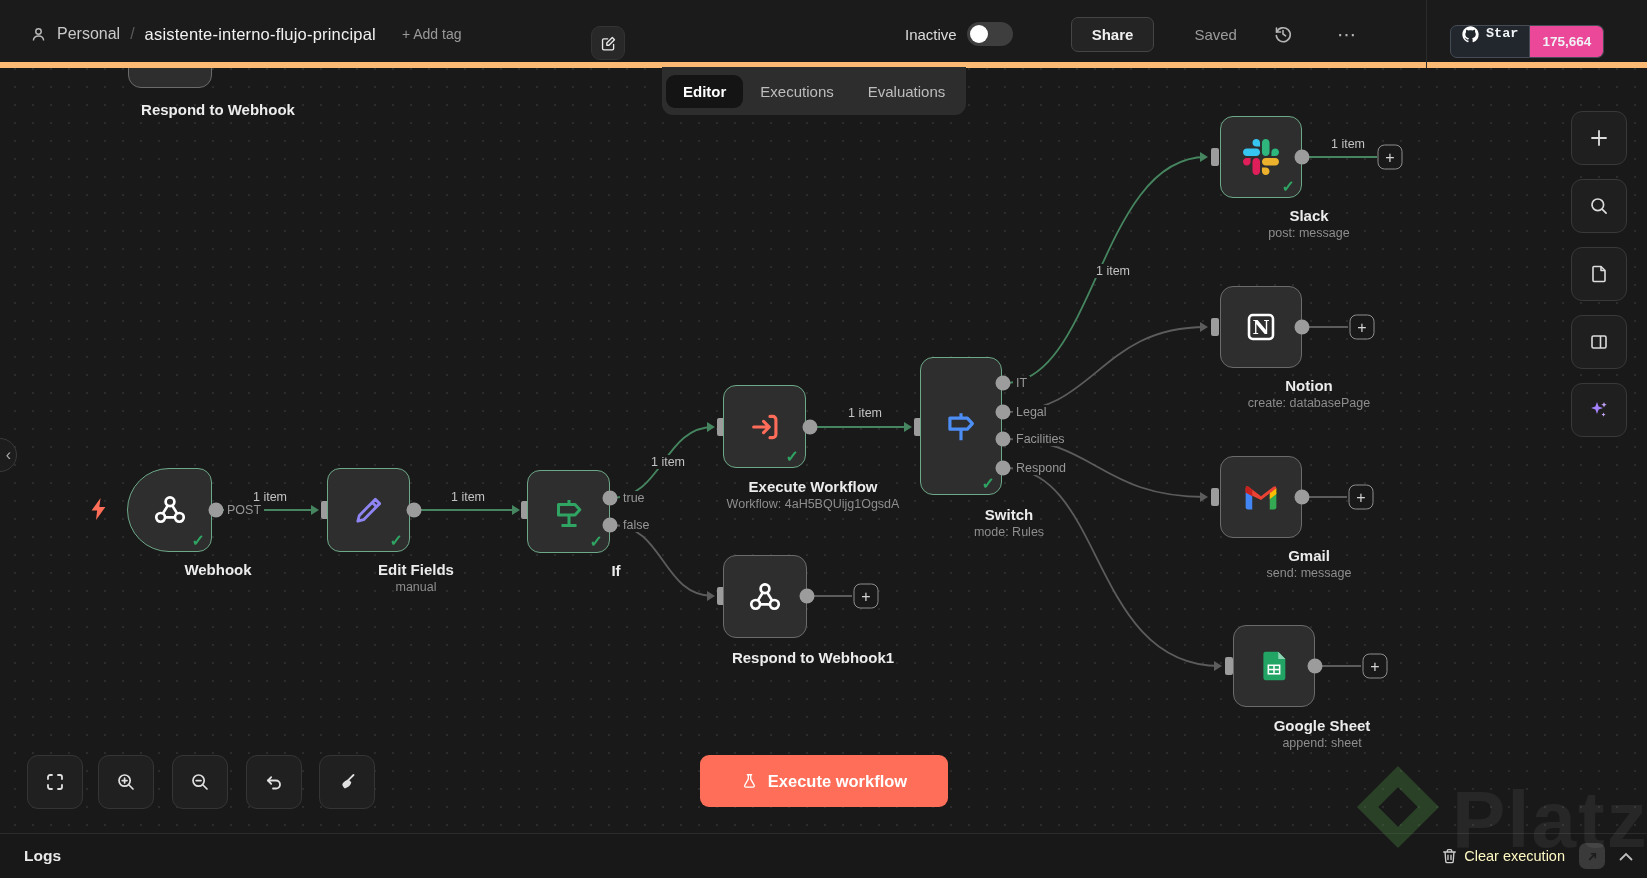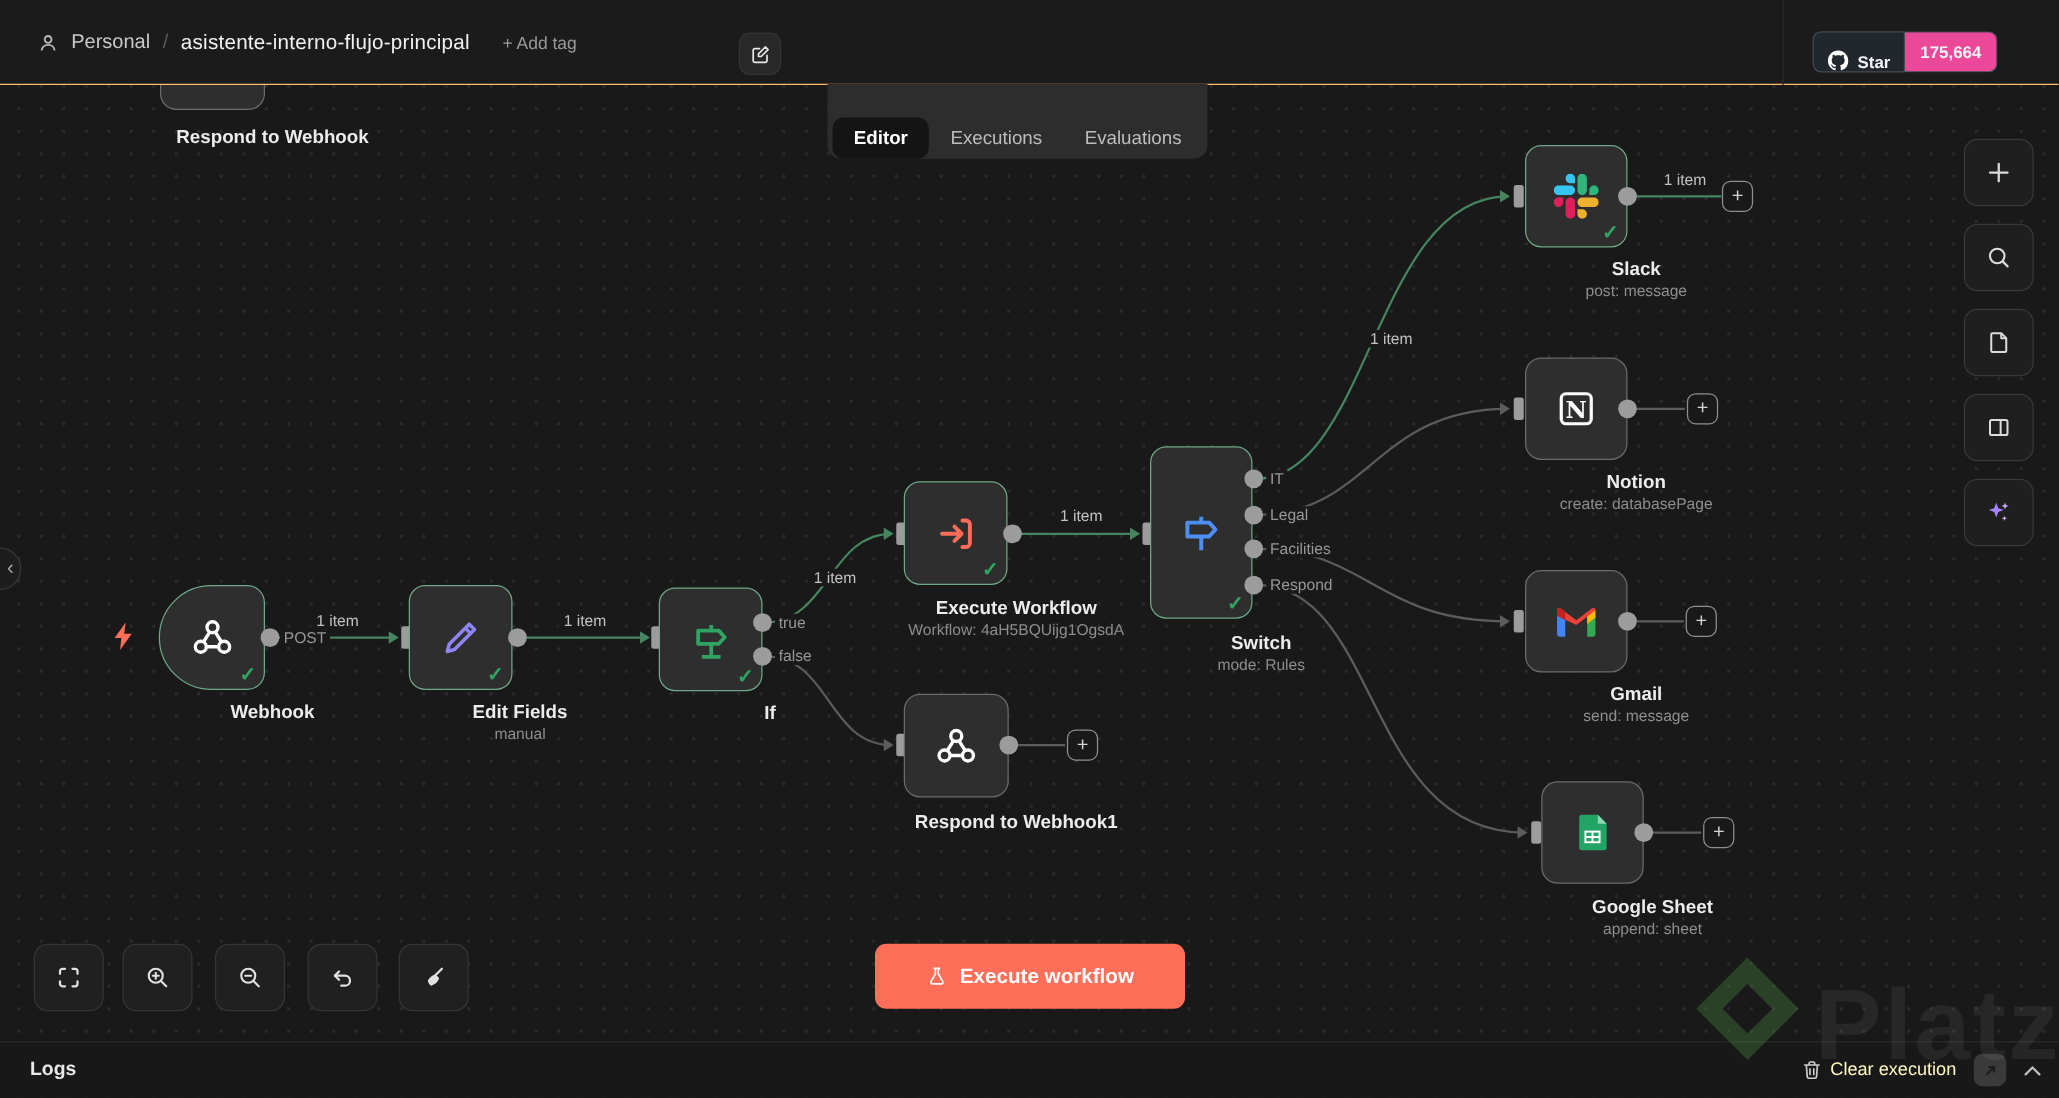--- a/index.html
+++ b/index.html
@@ -8,47 +8,47 @@
   .page { position:relative; width:1647px; height:878px; overflow:hidden; }
 
   
   .canvas { position:absolute; inset:0; background:#191919;
     background-image:radial-gradient(circle, #2c2c2c 1.1px, transparent 1.3px);
     background-size:18px 18px; background-position:6px 6px; }
   svg.wires { position:absolute; left:0; top:0; z-index:2; }
 
   
   .topbar { position:absolute; left:0; top:0; width:1647px; height:68px;
-    background:#1b1b1b; border-bottom:1px solid #fdba74; z-index:40; }
+    background:#1b1b1b; border-bottom:6px solid #fdba74; z-index:40; }
   .crumbs { position:absolute; left:30px; top:0; height:68px; display:flex; align-items:center; gap:10px; }
   .crumb-proj { color:#c9c9c9; font-size:16px; }
   .crumb-sep { color:#5b5b5b; font-size:16px; }
   .wf-name { color:#f1f1f1; font-size:16.5px; font-weight:500; letter-spacing:.2px; }
   .add-tag { color:#9a9a9a; font-size:14px; margin-left:16px; }
   .edit-btn { position:absolute; left:591px; top:26px; width:34px; height:34px; background:#282828;
     border:1px solid #333; border-radius:9px; display:flex; align-items:center; justify-content:center; }
   .tb-right { position:absolute; left:905px; top:0; height:68px; display:flex; align-items:center; }
   .lbl-inactive { color:#dcdcdc; font-size:15px; }
   .toggle { width:46px; height:24px; background:#3e3e3e; border-radius:12px; margin-left:10px; position:relative; }
   .toggle .knob { position:absolute; left:3px; top:3px; width:18px; height:18px; border-radius:50%; background:#fff; }
   .share-btn { margin-left:58px; padding:8px 20px; border:1px solid #454545; border-radius:7px;
     background:#242424; color:#f0f0f0; font-size:15px; font-weight:600; }
   .saved { margin-left:40px; color:#9c9c9c; font-size:15px; }
   .hist { margin-left:36px; display:flex; }
   .more { margin-left:44px; color:#b5b5b5; font-size:19px; letter-spacing:2px; }
   .tb-div { position:absolute; left:1426px; top:0; width:1px; height:68px; background:#2b2b2b; }
   .gh { position:absolute; left:1450px; top:25px; height:33px; display:flex; font-size:13.5px; font-weight:700; }
-  .gh-left { display:flex; align-items:flex-end; gap:7px; padding:0 11px; background:#22272e;
-    border:1px solid #454c55; border-radius:7px 0 0 7px; color:#f0f3f6; }
+  .gh-left { display:flex; align-items:flex-start; gap:7px; padding:0 11px; background:#22272e;
+    border:1px solid #454c55; border-radius:7px 0 0 7px; color:#f0f3f6;font-family:Liberation Mono, monospace; }
   .gh-right { display:flex; align-items:center; padding:0 12px; background:#ec4899;
     border:1px solid #454c55; border-left:none; border-radius:0 7px 7px 0; color:#f0f3f6; }
 
   
-  .tabstrip { position:absolute; left:662px; top:67px; height:60px; background:#2d2d2d;
-    border-radius:0 0 11px 11px; display:flex; align-items:flex-end; padding:0 4px; z-index:41; }
+  .tabstrip { position:absolute; left:662px; top:67px; height:48px; background:#2d2d2d;
+    border-radius:0 0 11px 11px; display:flex; align-items:center; padding:0 4px; z-index:41; }
   .tab { padding:8px 17px; color:#bdbdbd; font-size:15px; border-radius:9px; white-space:nowrap; }
   .tab.active { background:#141414; color:#fff; font-weight:600; }
 
   
   .node { position:absolute; background:#2e2e2e; border:1.7px solid #6b6b6b; border-radius:13px;
     display:flex; align-items:center; justify-content:center; z-index:3; }
   .node.ok { border-color:#6da888; }
   .check { position:absolute; right:6px; bottom:1px; color:#2fa463; font-size:16px; font-weight:700; }
   .inrect { position:absolute; width:8px; height:18px; background:#9c9c9c; border-radius:2px;
     transform:translate(-50%,-50%); z-index:3; }
@@ -391,20 +391,36 @@
       <span class="crumb-sep">/</span>
       <span class="wf-name">asistente-interno-flujo-principal</span>
       <span class="add-tag">+ Add tag</span>
     </div>
     <div class="edit-btn">
       <svg width="17" height="17" viewBox="0 0 20 20" fill="none" stroke="#e8e8e8" stroke-width="1.6" stroke-linecap="round" stroke-linejoin="round">
         <path d="M16 11 v5 a1.5 1.5 0 0 1 -1.5 1.5 h-10 A1.5 1.5 0 0 1 3 16 V6 a1.5 1.5 0 0 1 1.5 -1.5 H9"></path>
         <path d="M14.5 3 l2.5 2.5 -6.5 6.5 h-2.5 v-2.5 z"></path>
       </svg>
     </div>
+    <div class="tb-right">
+      <span class="lbl-inactive">Inactive</span>
+      <div class="toggle">
+          <div class="knob"></div>
+        </div>
+      <button class="share-btn">Share</button>
+      <span class="saved">Saved</span>
+      <span class="hist">
+        <svg width="20" height="20" viewBox="0 0 20 20" fill="none" stroke="#b5b5b5" stroke-width="1.6" stroke-linecap="round">
+          <path d="M3.5 4 v4 h4"></path>
+            <path d="M3.8 8 A7 7 0 1 1 3.3 11.5"></path>
+            <path d="M10 6.5 V10 l2.6 1.8"></path>
+        </svg>
+      </span>
+      <span class="more">⋯</span>
+    </div>
     <div class="tb-div"></div>
     <div class="gh">
       <span class="gh-left">
         <svg width="17" height="17" viewBox="0 0 24 24">
           <path fill="#fff" d="M12 .5C5.65.5.5 5.65.5 12c0 5.08 3.29 9.39 7.86 10.91.58.1.79-.25.79-.55v-1.94c-3.2.7-3.87-1.54-3.87-1.54-.52-1.33-1.28-1.68-1.28-1.68-1.05-.72.08-.7.08-.7 1.16.08 1.77 1.19 1.77 1.19 1.03 1.77 2.7 1.26 3.36.96.1-.75.4-1.26.73-1.55-2.55-.29-5.23-1.28-5.23-5.68 0-1.26.45-2.28 1.19-3.09-.12-.29-.52-1.46.11-3.05 0 0 .97-.31 3.18 1.18.92-.26 1.91-.38 2.89-.39.98 0 1.97.13 2.89.39 2.2-1.49 3.17-1.18 3.17-1.18.63 1.59.23 2.76.12 3.05.74.81 1.18 1.83 1.18 3.09 0 4.41-2.69 5.38-5.25 5.67.41.36.78 1.05.78 2.13v3.16c0 .3.2.66.8.55A11.5 11.5 0 0 0 23.5 12C23.5 5.65 18.35.5 12 .5z"></path>
         </svg>
         <span>Star</span>
       </span>
       <span class="gh-right">175,664</span>
     </div>

